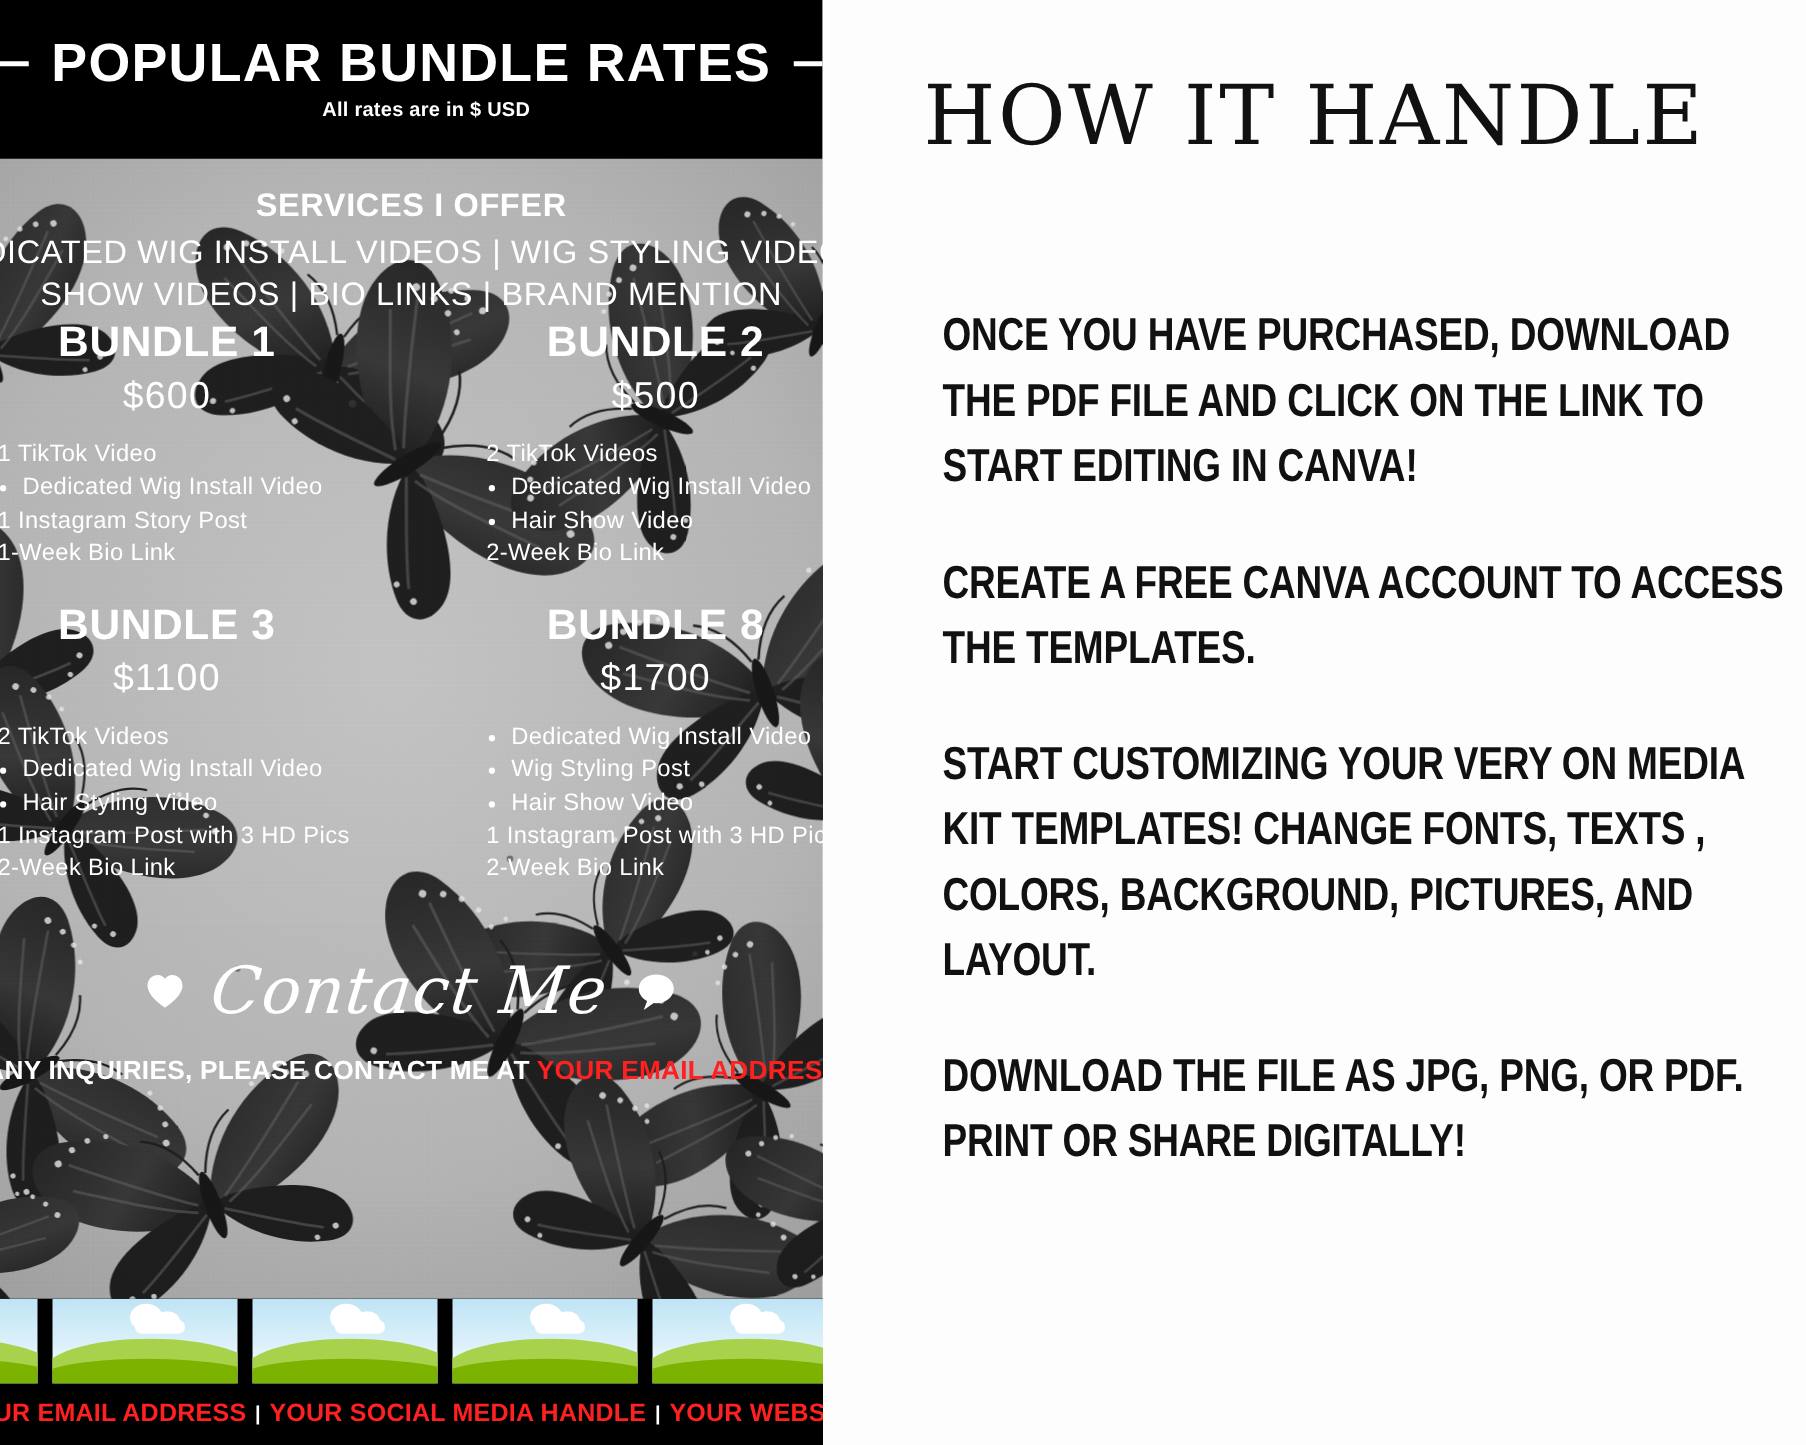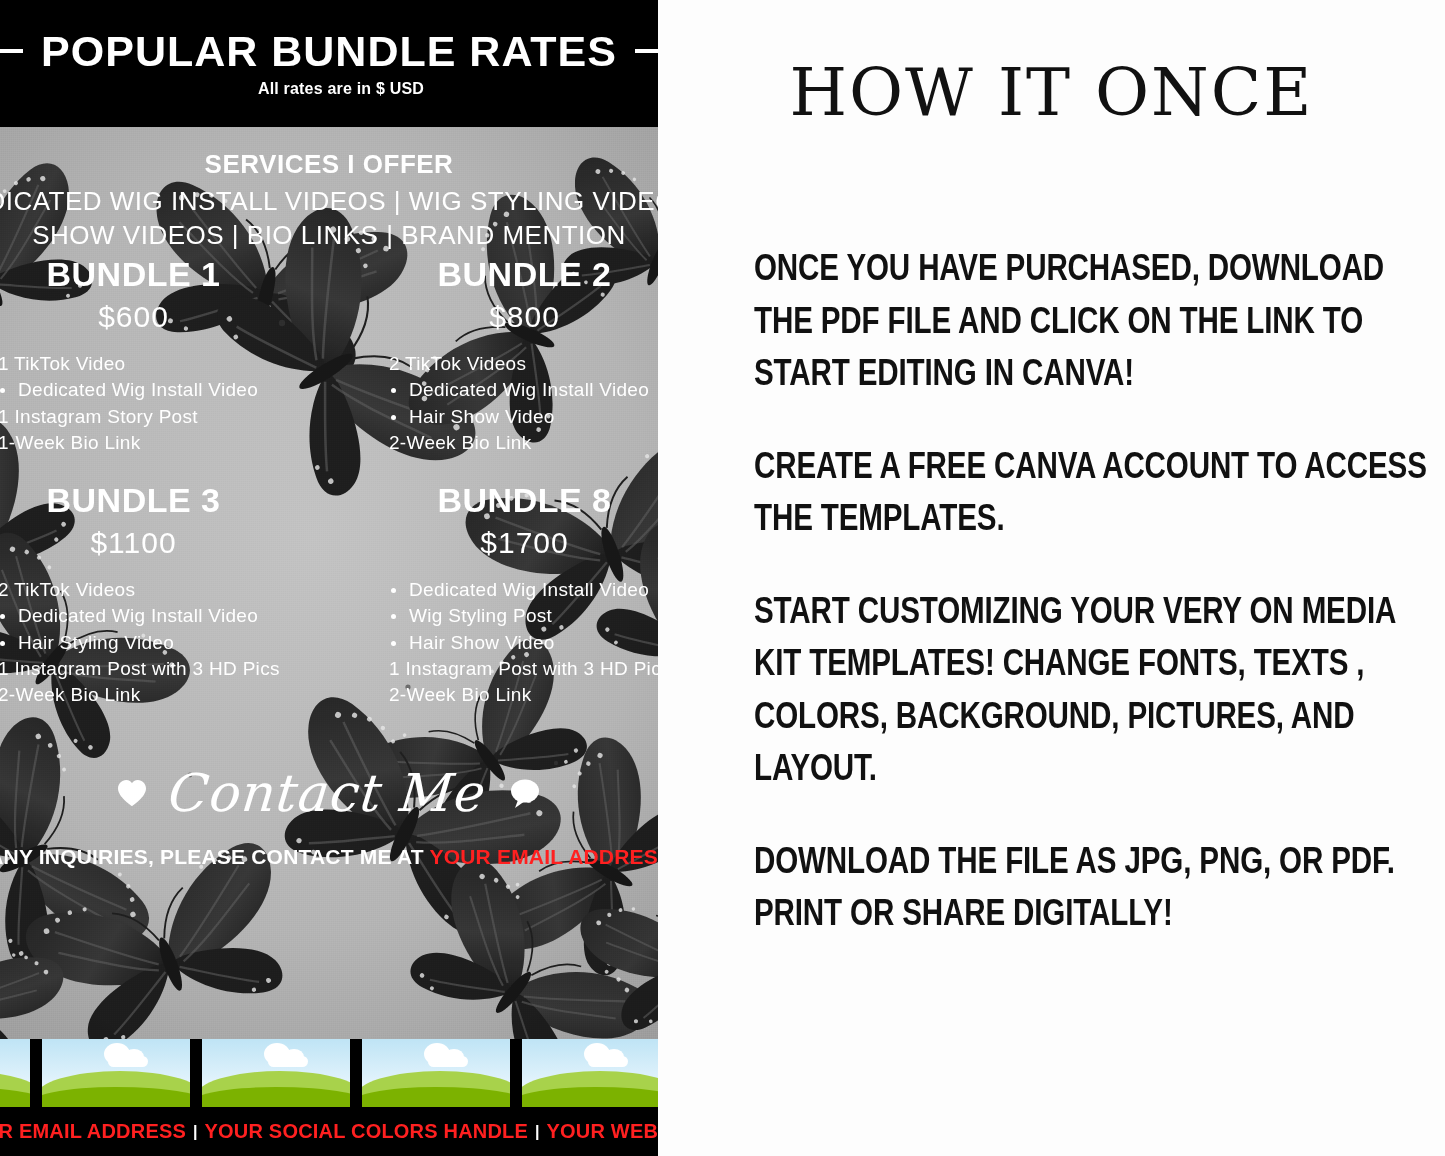--- a/index.html
+++ b/index.html
@@ -293,21 +293,21 @@
                 <div class="bundle-price">$600</div>
                 <ul class="bundle-items">
                   <li>1 TikTok Video</li>
                   <li class="bulleted">Dedicated Wig Install Video</li>
                   <li>1 Instagram Story Post</li>
                   <li>1-Week Bio Link</li>
                 </ul>
               </div>
               <div class="bundle">
                 <div class="bundle-name">BUNDLE 2</div>
-                <div class="bundle-price">$800</div>
+                <div class="bundle-price">$500</div>
                 <ul class="bundle-items">
                   <li>2 TikTok Videos</li>
                   <li class="bulleted">Dedicated Wig Install Video</li>
                   <li class="bulleted">Hair Show Video</li>
                   <li>2-Week Bio Link</li>
                 </ul>
               </div>
             </div>
 
             <div class="bundle-row row2">
@@ -391,30 +391,30 @@
             <div class="hill-light"></div>
             <div class="hill-dark"></div>
           </div>
 
         </div>
       </div>
 
       <div class="kit-footer">
         <span class="f-txt">YOUR EMAIL ADDRESS</span>
         <span class="sep">|</span>
-        <span class="f-txt">YOUR SOCIAL COLORS HANDLE</span>
+        <span class="f-txt">YOUR SOCIAL MEDIA HANDLE</span>
         <span class="sep">|</span>
         <span class="f-txt">YOUR WEBSITE</span>
       </div>
 
     </div>
   </div>
 
   <div class="right-panel">
-    <div class="hiw-title">HOW IT ONCE</div>
+    <div class="hiw-title">HOW IT HANDLE</div>
     <div class="hiw-steps">
       <p class="hiw-step">ONCE YOU HAVE PURCHASED, DOWNLOAD THE PDF FILE AND CLICK ON THE LINK TO START EDITING IN CANVA!</p>
       <p class="hiw-step">CREATE A FREE CANVA ACCOUNT TO ACCESS THE TEMPLATES.</p>
       <p class="hiw-step">START CUSTOMIZING YOUR VERY ON MEDIA KIT TEMPLATES! CHANGE FONTS, TEXTS , COLORS, BACKGROUND, PICTURES, AND LAYOUT.</p>
       <p class="hiw-step">DOWNLOAD THE FILE AS JPG, PNG, OR PDF. PRINT OR SHARE DIGITALLY!</p>
     </div>
   </div>
 
 </div>
 

